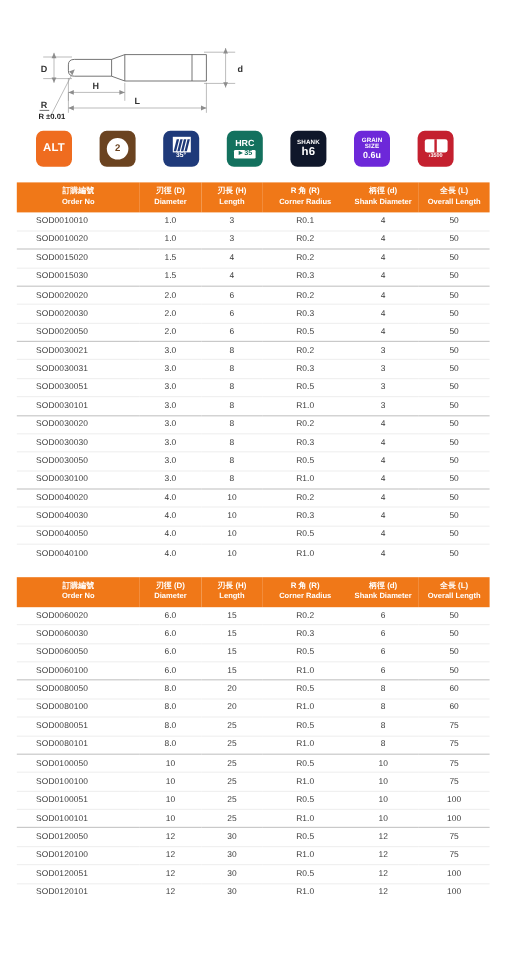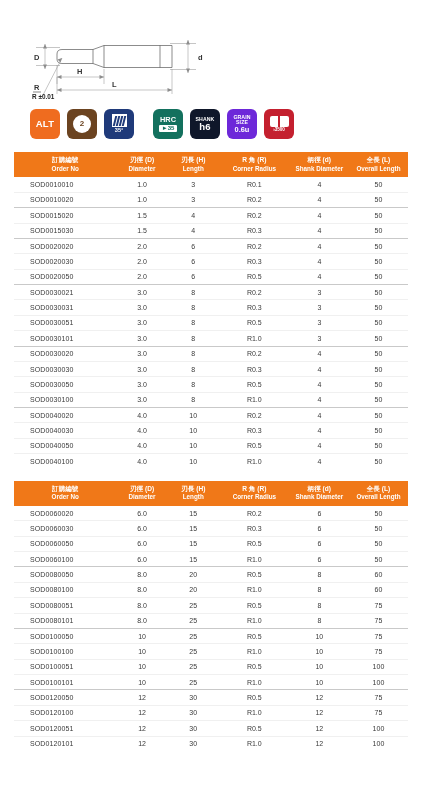--- a/index.html
+++ b/index.html
@@ -23,21 +23,21 @@
     width: 422px;
     height: 100px;
     padding-top: 14px;
   }
   .drawing-svg { display: block; }
 
   
   .badge-row {
     display: flex;
     align-items: center;
-    gap: 7px;
+    gap: 23px;
     padding: 4px 0 0 30px;
     height: 44px;
   }
   .badge {
     width: 30px;
     height: 30px;
     border-radius: 6px;
     display: flex;
     flex-direction: column;
     align-items: center;
@@ -61,21 +61,21 @@
     font-size: 5.6px;
     font-weight: bold;
   }
   .badge .b-mid {
     font-size: 7.4px;
     font-weight: bold;
   }
   .badge-alt   { background: #ef6c1f; }
   .badge-flute { background: #6b4320; }
   .badge-helix { background: #1f3a7a; }
-  .badge-hrc   { background: #13715e; margin-left: 12px; }
+  .badge-hrc   { background: #13715e; }
   .badge-shank { background: #0f172a; }
   .badge-grain { background: #6d28d9; }
   .badge-coat  { background: #c4202f; }
 
   .flute-circle {
     width: 18px; height: 18px;
     border-radius: 50%;
     background: #ffffff;
     color: #6b4320;
     display: flex; align-items: center; justify-content: center;

